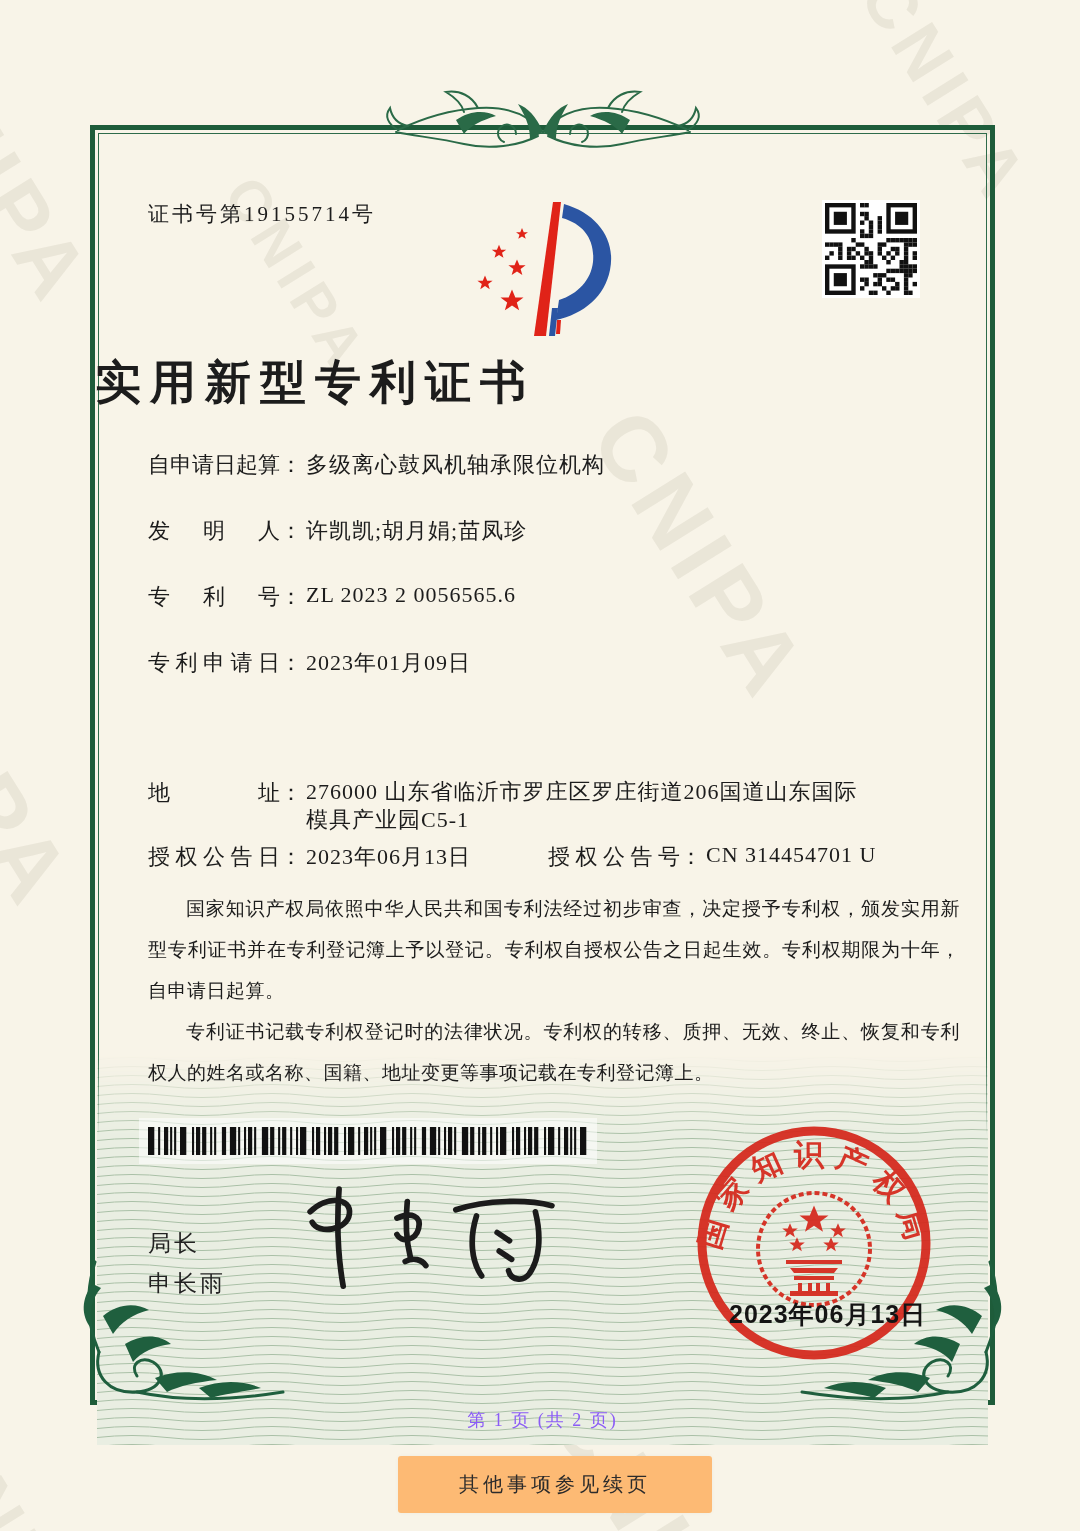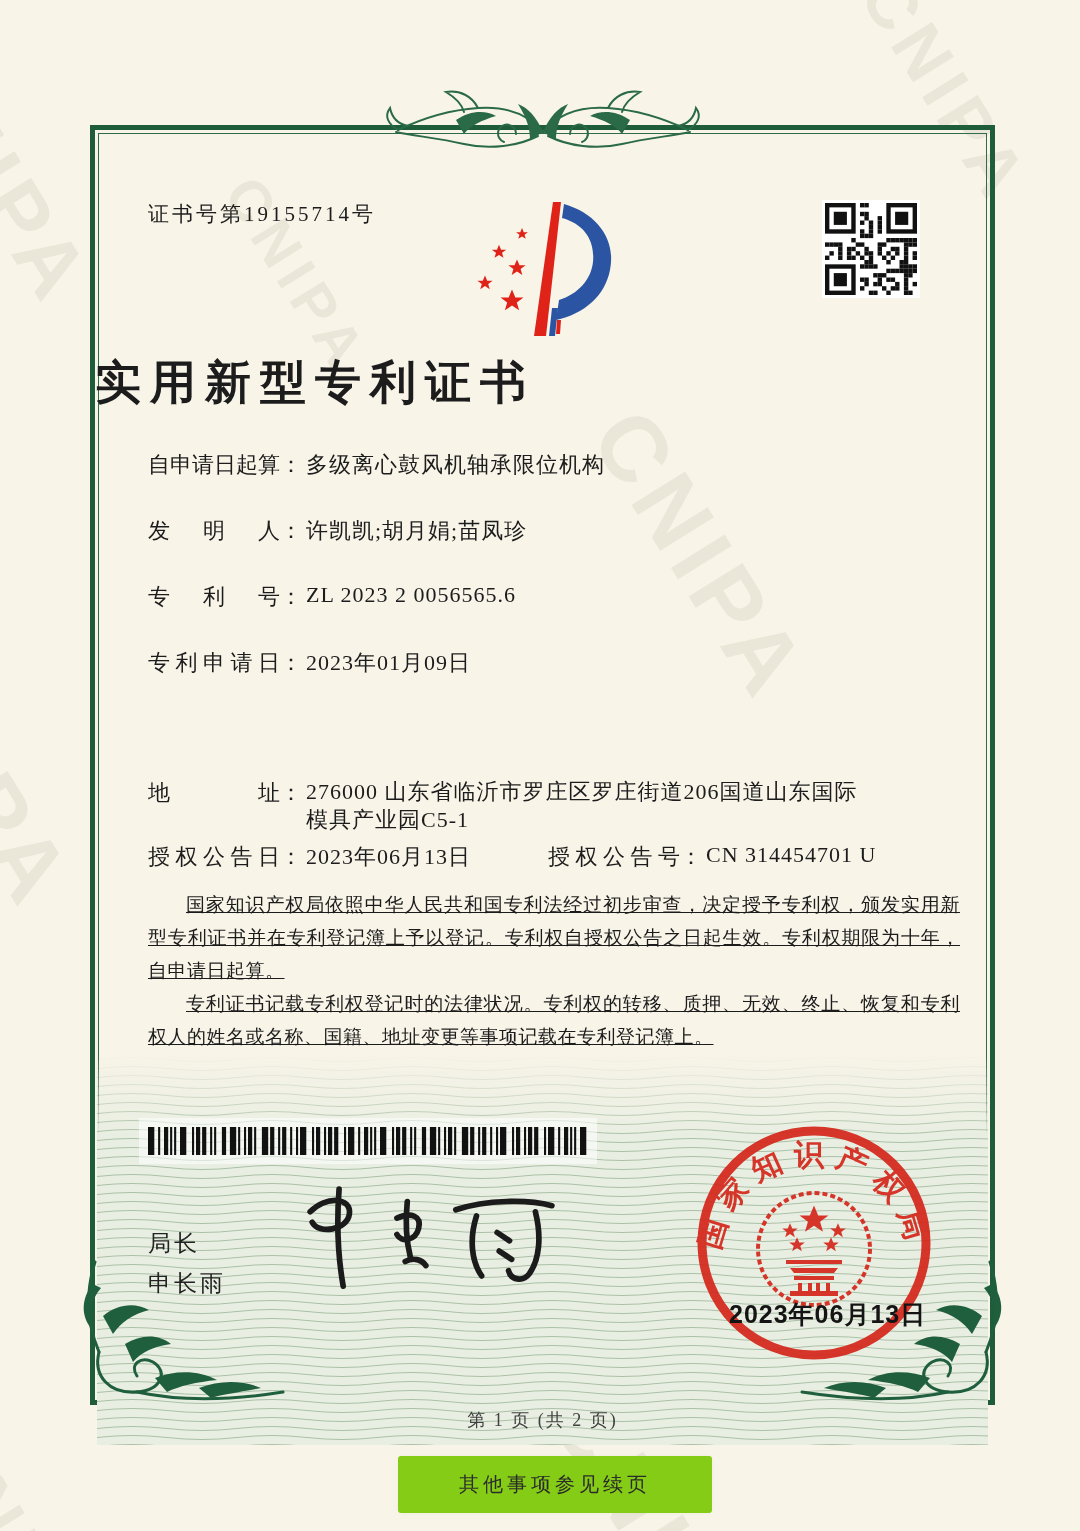--- a/index.html
+++ b/index.html
@@ -73,21 +73,21 @@
     text-align:justify; text-align-last:justify;
     vertical-align:top;
   }
   .colon { display:inline-block; width:26px; vertical-align:top; }
   .fval { display:inline-block; vertical-align:top; letter-spacing:1px;font-family:Liberation Serif, serif; }
   .addr-lines { display:inline-block; vertical-align:top; letter-spacing:1px; line-height:28px; }
   .pair2 { position:absolute; left:400px; top:0; white-space:nowrap; }
 
   .paras {
     position:absolute; left:53px; top:758px; width:812px;
-    font-size:19px; line-height:33px; text-align:justify;text-decoration:underline;
+    font-size:19px; line-height:41px; text-align:justify;
   }
   .paras p { text-indent:2em; letter-spacing:0.5px; }
 
   .barcode-band {
     position:absolute; left:44px; top:988px; width:458px; height:46px;
     background:rgba(255,255,255,0.55);
   }
   .barcode { position:absolute; left:53px; top:997px; width:440px; height:28px; }
   .barcode svg { display:block; width:100%; height:100%; }
 
@@ -102,26 +102,26 @@
   .seal { position:absolute; left:596px; top:989px; width:246px; height:250px; opacity:0.93; }
   .seal-date {
     position:absolute; left:634px; top:1168px; width:190px;
     font-family:"Liberation Sans","DejaVu Sans",sans-serif;
     font-weight:600; font-size:25px; color:#141414; letter-spacing:1px;
     white-space:nowrap; z-index:3;
   }
 
   .page-info {
     position:absolute; left:0; width:100%; top:1278px;
-    text-align:center; font-size:18px; color:#404040; letter-spacing:2px;
+    text-align:center; font-size:18px; color:#8b5cf6; letter-spacing:2px;
   }
 
   .note-box {
     position:absolute; left:398px; top:1456px; width:314px; height:57px;
-    background:#84cc16; border-radius:3px;
+    background:#fdba74; border-radius:3px;
     display:flex; align-items:center; justify-content:center;
     font-size:20px; letter-spacing:4px; color:#2b2b2b;
     z-index:2;
     box-shadow:0 0 4px rgba(0,0,0,0.04);
   }
 </style>
 </head>
 <body>
 
 <div class="wm" style="left:-45px; top:20px; font-size:84px;">CNIPA</div>

